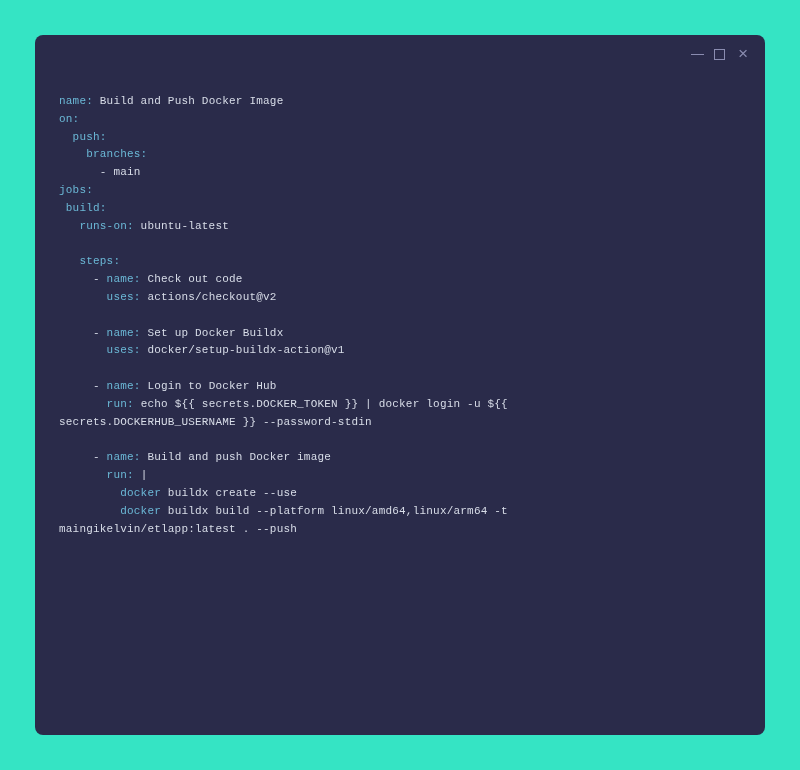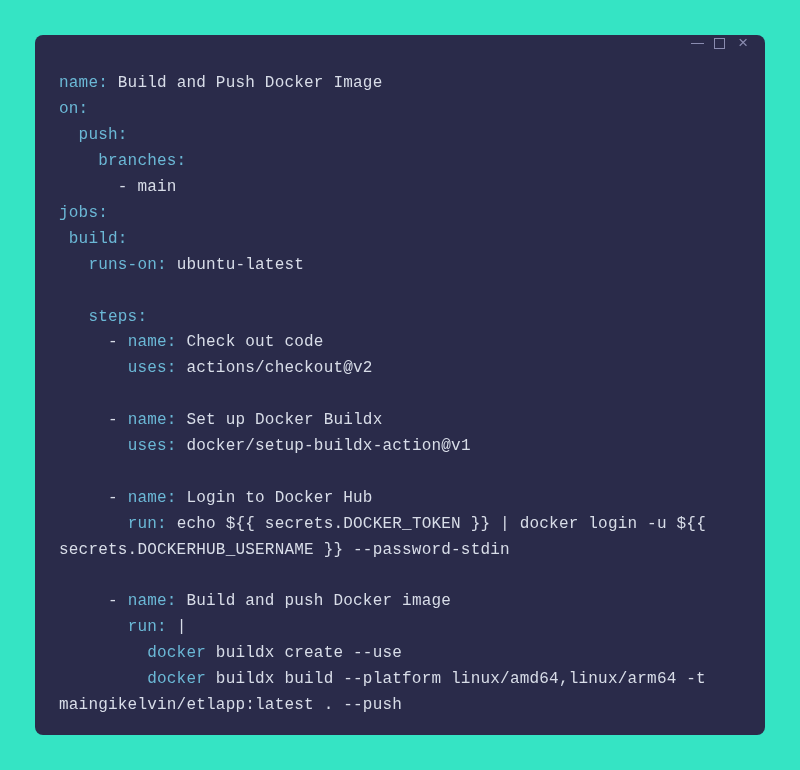--- a/index.html
+++ b/index.html
@@ -52,21 +52,21 @@
       height: 1px;
       margin-bottom: 0px;
     }
     .win-btn.close {
       font-size: 17px;
       line-height: 1;
     }
     .code-area {
       flex: 1;
       padding: 20px 24px 16px 24px;
-      font-size: 16px;
+      font-size: 11px;
       line-height: 1.62;
       color: #d8dde8;
       white-space: pre;
       letter-spacing: 0.2px;
     }
     .k { color: #6bb8d6; }
     .v { color: #d8dde8; }
     .dash { color: #d8dde8; }
   </style>
 </head>

